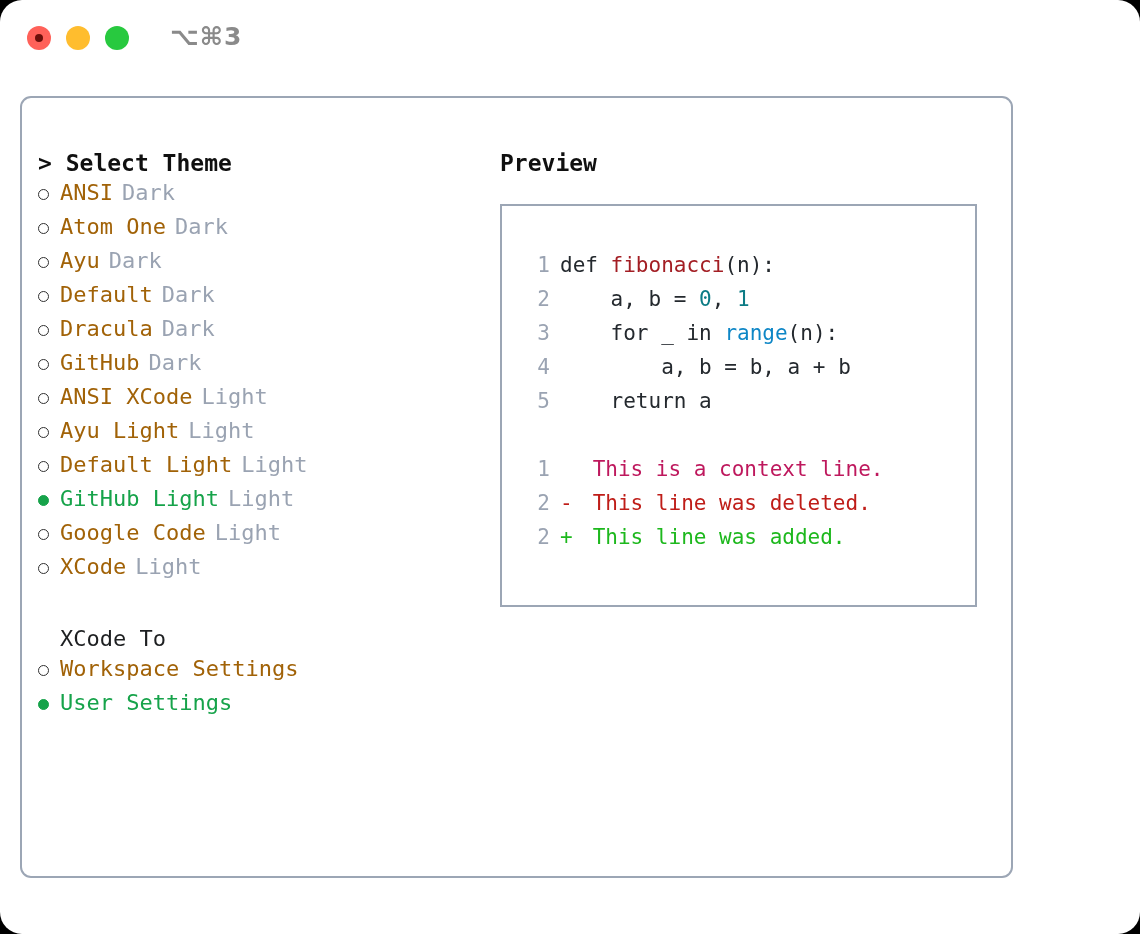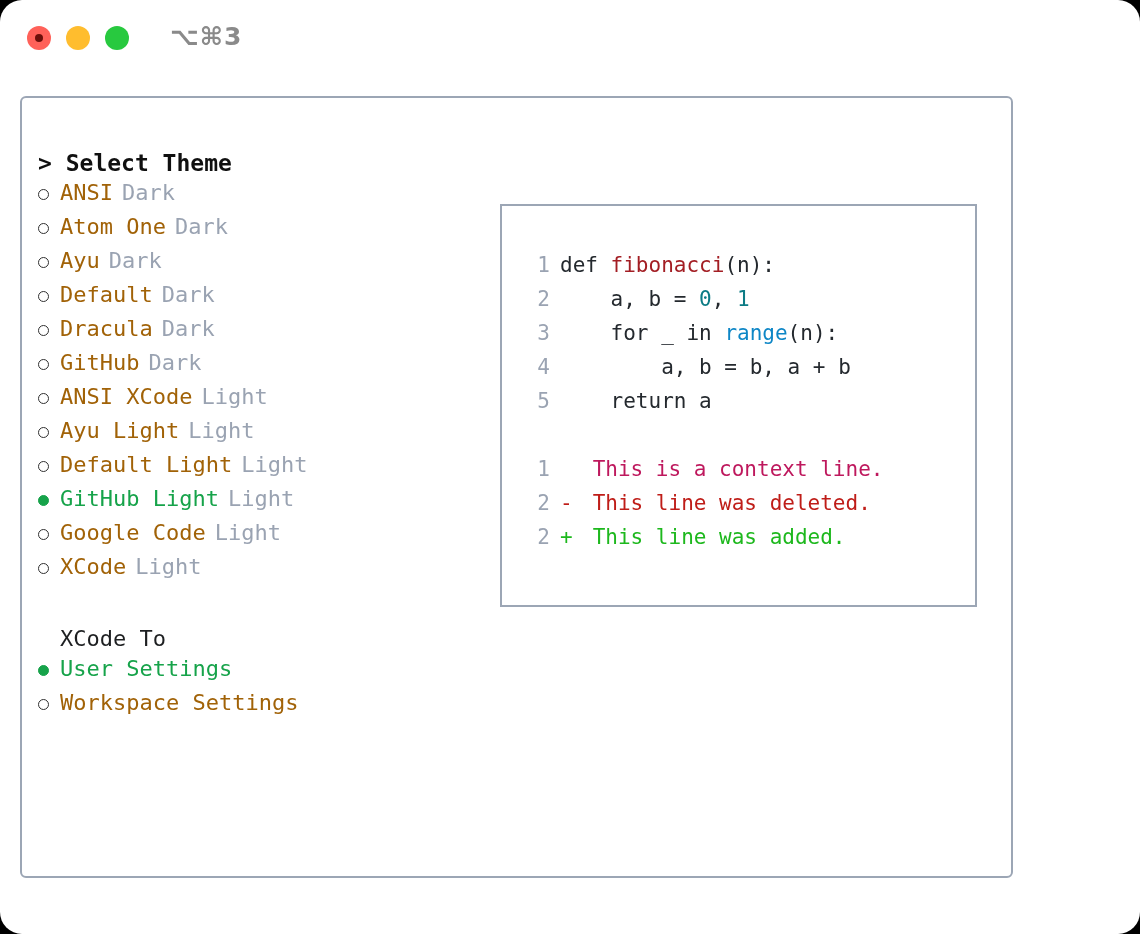--- a/index.html
+++ b/index.html
@@ -68,21 +68,21 @@
     font-family: "DejaVu Sans", "Liberation Sans", sans-serif;
   }
   
   .panel {
     position: absolute;
     left: 20px;
     top: 96px;
     width: 993px;
     height: 782px;
     border: 2px solid #9ca6b5;
-    border-radius: 6px;
+    border-radius: 11px;
     box-sizing: border-box;
     background: #ffffff;
   }
   .col-left {
     position: absolute;
     left: 16px;
     top: 48px;
     width: 430px;
   }
   .col-right {
@@ -230,25 +230,28 @@
           <li class="opt selected"><span class="bullet on"><i></i></span><span class="opt-name">GitHub Light</span><span class="opt-variant">Light</span></li>
           <li class="opt"><span class="bullet off"><i></i></span><span class="opt-name">Google Code</span><span class="opt-variant">Light</span></li>
           <li class="opt"><span class="bullet off"><i></i></span><span class="opt-name">XCode</span><span class="opt-variant">Light</span></li>
         </ul>
 
       <div class="spacer-row"></div>
 
       <div class="sub-head">XCode To</div>
 
       <ul class="opt-list" id="apply-list">
+          <li class="opt"><span class="bullet off"><i></i></span><span class="opt-name">Workspace Settings</span></li>
           <li class="opt selected"><span class="bullet on"><i></i></span><span class="opt-name">User Settings</span></li>
-          <li class="opt"><span class="bullet off"><i></i></span><span class="opt-name">Workspace Settings</span></li>
         </ul>
 
     </div>
 
+    <div class="col-right">
+      <div class="section-title">Preview</div>
+    </div>
 
     <div class="preview-box">
       <div class="code" id="code-sample"><div class="row"><span class="ln">1</span><span><span class="tok-plain">def </span><span class="tok-fn">fibonacci</span><span class="tok-plain">(n):</span></span></div><div class="row"><span class="ln">2</span><span><span class="tok-plain">    a, b = </span><span class="tok-num">0</span><span class="tok-plain">, </span><span class="tok-num">1</span></span></div><div class="row"><span class="ln">3</span><span><span class="tok-plain">    for _ in </span><span class="tok-call">range</span><span class="tok-plain">(n):</span></span></div><div class="row"><span class="ln">4</span><span><span class="tok-plain">        a, b = b, a + b</span></span></div><div class="row"><span class="ln">5</span><span><span class="tok-plain">    return a</span></span></div><div class="gap-row"></div><div class="row"><span class="ln">1</span><span class="diff-mark diff-ctx"> </span><span class="diff-ctx"> This is a context line.</span></div><div class="row"><span class="ln">2</span><span class="diff-mark diff-del">-</span><span class="diff-del"> This line was deleted.</span></div><div class="row"><span class="ln">2</span><span class="diff-mark diff-add">+</span><span class="diff-add"> This line was added.</span></div></div>
     </div>
 
   </div>
 </div>
 
 </body></html>

